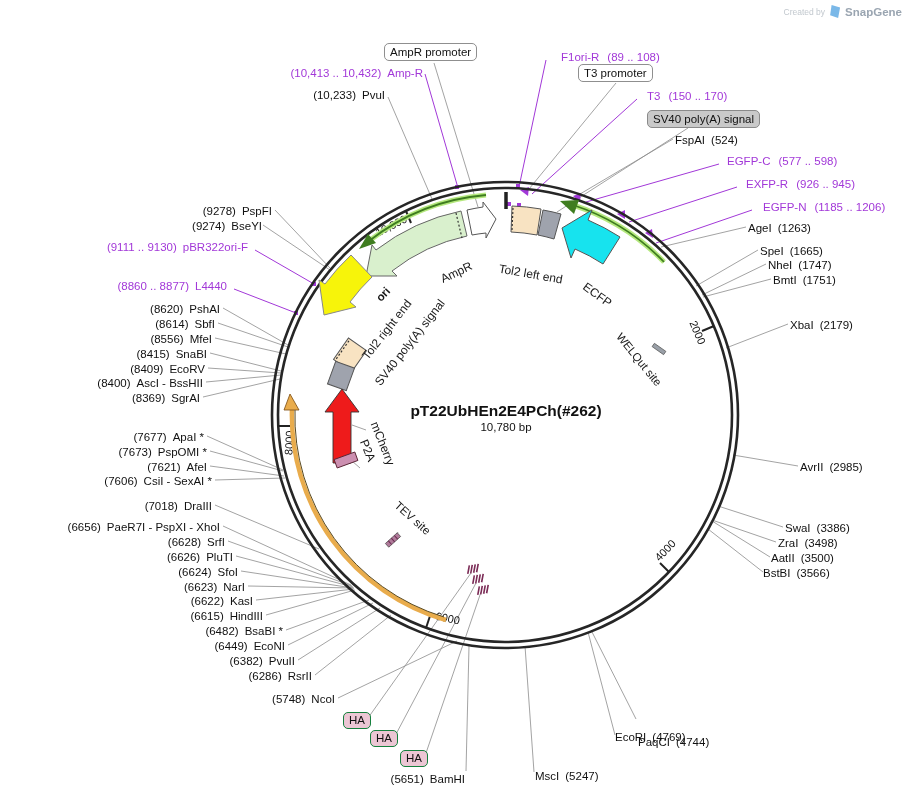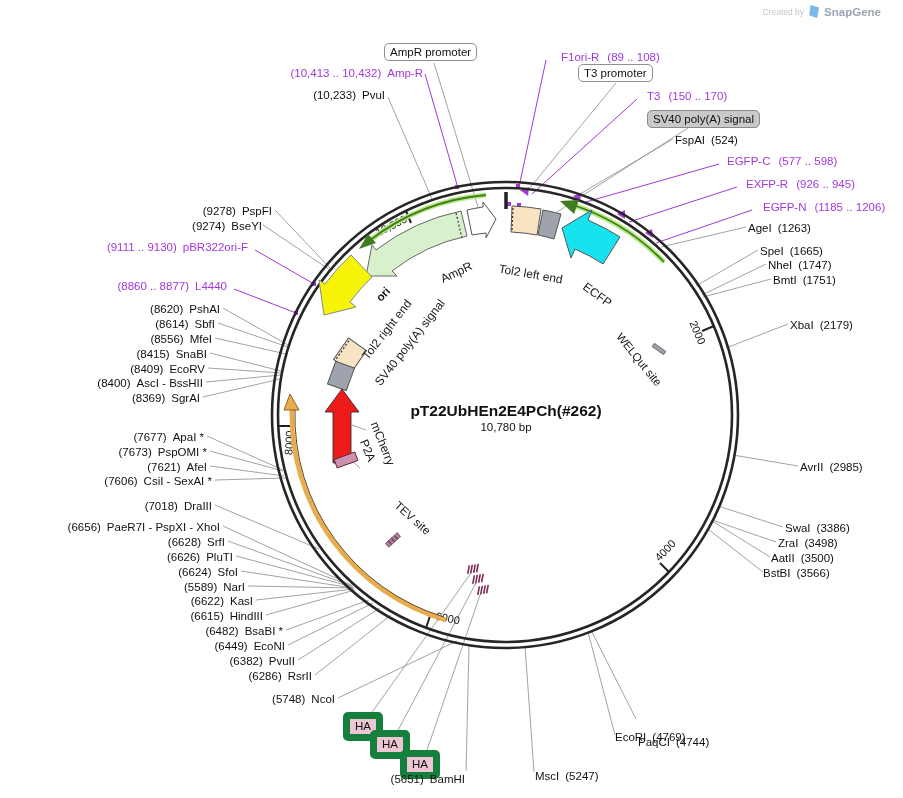--- a/index.html
+++ b/index.html
@@ -9,22 +9,22 @@
   .lbl .pos{font-weight:400;}
   .lbl .enz{font-weight:400;margin-left:6px;}
   .lbl.name-first .enz{margin-left:0;margin-right:6px;}
   .lbl.primer{color:#a238d8;padding-left:30px;}
   .lbl.primer .name{font-weight:400;margin-left:6px;}
   .lbl.primer.name-first .name{margin-left:0;margin-right:8px;}
   .box-label{position:absolute;white-space:nowrap;font-size:11.5px;color:#111;
              background:#fff;border:1px solid #8f8f8f;border-radius:5px;padding:0 5px;line-height:16px;}
   .box-label.gray{background:#c9c9c9;border-color:#8a8a8a;}
   .ha-box{position:absolute;white-space:nowrap;font-size:11.5px;color:#111;background:#ecc6d4;
-          border:7px solid #15803d;border-radius:5px;padding:0 5px;line-height:15px;}
-  .watermark{position:absolute;top:5px;right:22px;display:flex;align-items:center;gap:5px;}
+          border:1px solid #15803d;border-radius:5px;padding:0 5px;line-height:15px;}
+  .watermark{position:absolute;top:5px;right:1px;display:flex;align-items:center;gap:5px;}
   .watermark .created{font-size:8.5px;color:#c2c8ce;}
   .watermark .glyph{width:10px;height:13px;background:#7ab8e8;
                     clip-path:polygon(15% 0,100% 20%,80% 100%,0 78%);}
   .watermark .brand{font-size:11.5px;font-weight:700;color:#9aa5b1;}
   svg text{font-family:"Liberation Sans","DejaVu Sans",sans-serif;}
 </style>
 </head>
 <body>
 
 <div id="stage">
@@ -184,21 +184,21 @@
   <div class="lbl" style="right:703px;top:391px;"><span class="pos">(8369)</span><span class="enz">SgrAI</span></div>
   <div class="lbl" style="right:699px;top:430px;"><span class="pos">(7677)</span><span class="enz">ApaI *</span></div>
   <div class="lbl" style="right:696px;top:445px;"><span class="pos">(7673)</span><span class="enz">PspOMI *</span></div>
   <div class="lbl" style="right:696px;top:460px;"><span class="pos">(7621)</span><span class="enz">AfeI</span></div>
   <div class="lbl" style="right:691px;top:474px;"><span class="pos">(7606)</span><span class="enz">CsiI - SexAI *</span></div>
   <div class="lbl" style="right:691px;top:499px;"><span class="pos">(7018)</span><span class="enz">DraIII</span></div>
   <div class="lbl" style="right:683px;top:520px;"><span class="pos">(6656)</span><span class="enz">PaeR7I - PspXI - XhoI</span></div>
   <div class="lbl" style="right:678px;top:535px;"><span class="pos">(6628)</span><span class="enz">SrfI</span></div>
   <div class="lbl" style="right:670px;top:550px;"><span class="pos">(6626)</span><span class="enz">PluTI</span></div>
   <div class="lbl" style="right:665px;top:565px;"><span class="pos">(6624)</span><span class="enz">SfoI</span></div>
-  <div class="lbl" style="right:658px;top:580px;"><span class="pos">(5589)</span><span class="enz">NarI</span></div>
+  <div class="lbl" style="right:658px;top:580px;"><span class="pos">(6623)</span><span class="enz">NarI</span></div>
   <div class="lbl" style="right:650px;top:594px;"><span class="pos">(6622)</span><span class="enz">KasI</span></div>
   <div class="lbl" style="right:640px;top:609px;"><span class="pos">(6615)</span><span class="enz">HindIII</span></div>
   <div class="lbl" style="right:620px;top:624px;"><span class="pos">(6482)</span><span class="enz">BsaBI *</span></div>
   <div class="lbl" style="right:618px;top:639px;"><span class="pos">(6449)</span><span class="enz">EcoNI</span></div>
   <div class="lbl" style="right:608px;top:654px;"><span class="pos">(6382)</span><span class="enz">PvuII</span></div>
   <div class="lbl" style="right:591px;top:669px;"><span class="pos">(6286)</span><span class="enz">RsrII</span></div>
   <div class="lbl" style="right:568px;top:692px;"><span class="pos">(5748)</span><span class="enz">NcoI</span></div>
   <div class="lbl" style="right:438px;top:772px;"><span class="pos">(5651)</span><span class="enz">BamHI</span></div>
 
   <div class="lbl name-first" style="left:675px;top:133px;text-align:center;"><span class="enz">FspAI</span><span class="pos">(524)</span></div>

